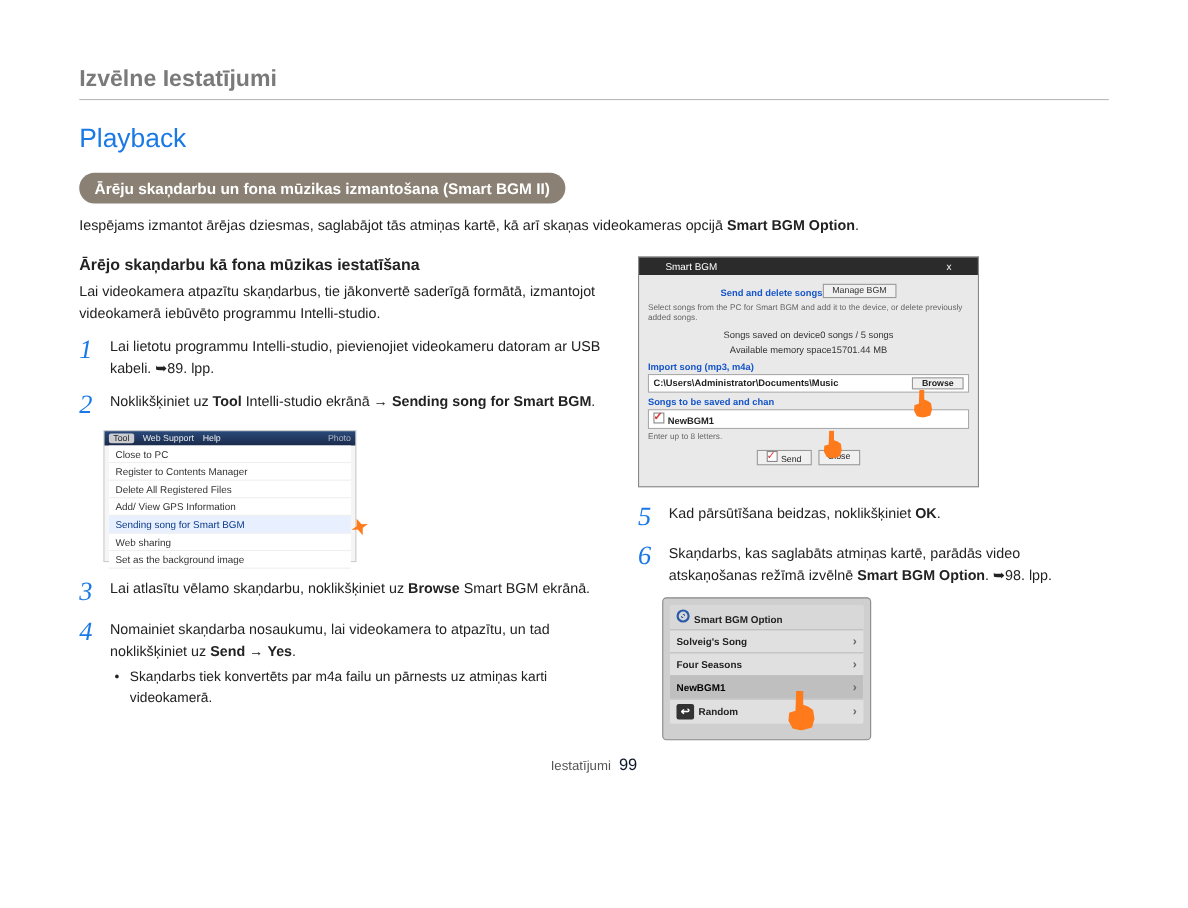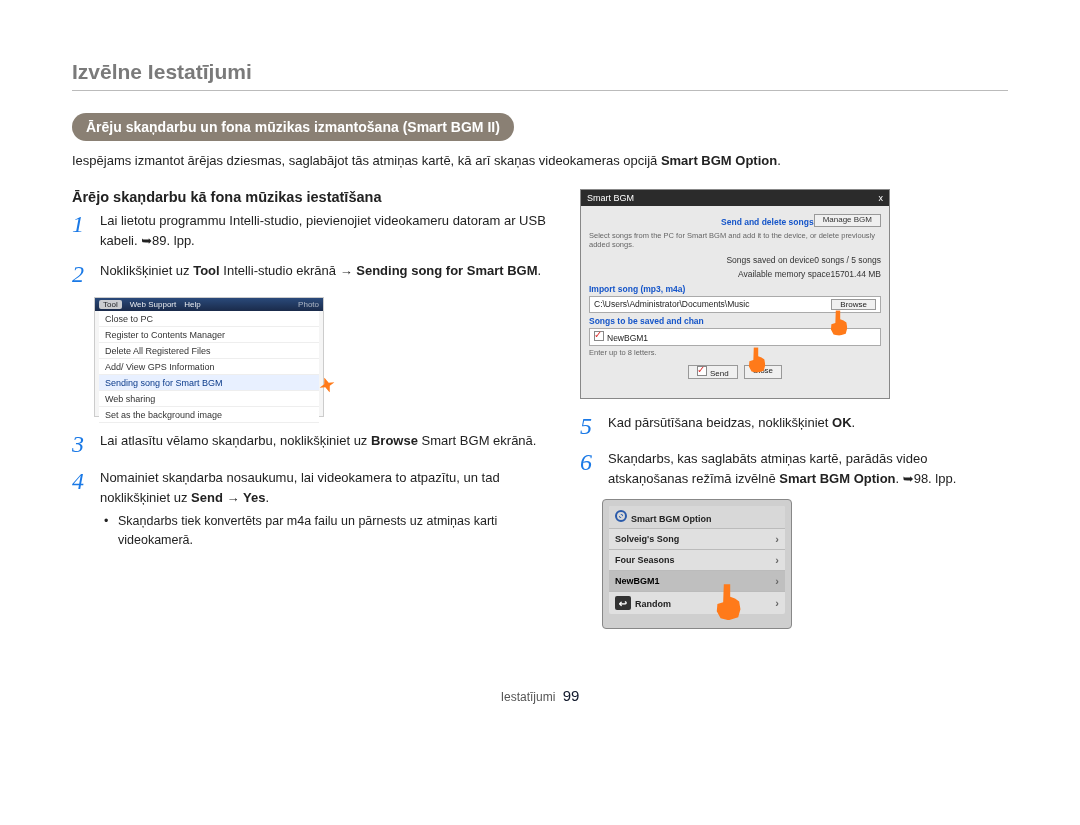--- a/index.html
+++ b/index.html
@@ -25,25 +25,25 @@
   .figure { border: 1px solid #ccc; background: #f5f5f5; margin: 8px 0 14px 22px; font-size: 9px; position: relative; }
   .fig1 { width: 230px; height: 120px; }
   .fig1-title { background: linear-gradient(#2a4a7a,#1a2a4a); color: #fff; padding: 2px 4px; font-size: 8px; display: flex; gap: 8px; }
   .fig1-title span { opacity: .9; }
   .fig1-title span:first-child { background: #ddd; color: #222; padding: 0 4px; border-radius: 2px; }
   .fig1-menu { background: #fff; margin: 0 4px; }
   .fig1-menu div { padding: 2.5px 6px; border-bottom: 1px solid #eee; color: #333; }
   .fig1-menu .hl { background: #e8f0ff; color: #0a3a8a; position: relative; }
   .fig1-menu .hl::after { content: ""; position: absolute; right: 6px; top: 0; width: 16px; height: 16px; background: #ff7a1a; clip-path: polygon(50% 0,65% 40%,100% 50%,65% 60%,50% 100%,35% 60%,0 50%,35% 40%); transform: translate(22px,2px) rotate(-20deg); }
   .fig-smartbgm { width: 310px; height: 210px; background: #e9e9e9; border: 1px solid #888; margin-bottom: 14px; position: relative; font-size: 8.5px; }
-  .sbg-title { background: #2b2b2b; color: #fff; padding: 3px 6px; font-size: 9px; display: flex; justify-content: space-between; }
+  .sbg-title { background: #2b2b2b; color: #fff; padding: 3px 24px; font-size: 9px; display: flex; justify-content: space-between; }
   .sbg-inner { padding: 6px 8px; }
   .sbg-blue { color: #1555c9; font-weight: bold; margin-top: 3px; }
-  .sbg-row { display: flex; justify-content: flex-end; padding: 2px 0; color: #333; }
-  .sbg-box { background: #fff; border: 1px solid #aaa; padding: 2px 4px; margin-top: 2px; display: flex; justify-content: space-between; }
+  .sbg-row { display: flex; justify-content: center; padding: 2px 0; color: #333; }
+  .sbg-box { background: #fff; border: 1px solid #aaa; padding: 2px 4px; margin-top: 2px; display: flex; justify-content: space-between; font-weight: bold; }
   .sbg-btn { display: inline-block; border: 1px solid #999; background: #f0f0f0; padding: 0 8px; font-size: 8px; }
   .sbg-btnrow { display: flex; justify-content: center; gap: 6px; margin-top: 8px; }
   .sbg-check { width: 10px; height: 10px; border: 1px solid #888; display: inline-block; margin-right: 3px; background: #fff; position: relative; }
   .sbg-check::after { content: "✓"; color: #d33; position: absolute; top: -3px; left: -1px; font-size: 10px; }
   .hand { position: absolute; width: 26px; height: 30px; background: #ff7a1a; clip-path: polygon(40% 0,60% 0,60% 35%,75% 40%,88% 48%,92% 70%,85% 92%,55% 100%,30% 95%,18% 75%,20% 55%,38% 50%); }
   .sbg-hand1 { right: 38px; top: 118px; transform: scale(.85); }
   .sbg-hand2 { right: 120px; top: 155px; transform: scale(.85); }
   .fig-option { width: 190px; height: 130px; background: #cfcfcf; border: 1px solid #888; border-radius: 4px; margin-left: 22px; position: relative; font-size: 9px; }
   .fo-inner { background: #e0e0e0; margin: 6px; border-radius: 2px; overflow: hidden; }
   .fo-row { display: flex; justify-content: space-between; align-items: center; padding: 4px 6px; border-top: 1px solid #bbb; font-weight: bold; color: #222; }
@@ -56,31 +56,33 @@
   .fo-hand { position:absolute; left: 108px; top: 84px; width: 32px; height: 36px; background:#ff7a1a; clip-path: polygon(40% 0,60% 0,60% 35%,75% 40%,88% 48%,92% 70%,85% 92%,55% 100%,30% 95%,18% 75%,20% 55%,38% 50%); }
   .footer { position: absolute; bottom: 14px; left: 0; right: 0; text-align: center; font-size: 12px; color: #555; }
   .footer .pg { color: #0f172a; font-size: 15px; margin-left: 4px; }
 </style>
 </head>
 <body>
 
 <div class="page">
   <div class="breadcrumb">Izvēlne Iestatījumi</div>
   <hr class="breadline">
+  <div class="section-title">Playback</div>
 
   <div class="pill">Ārēju skaņdarbu un fona mūzikas izmantošana (Smart BGM II)</div>
 
   <p class="intro">
     <span>Iespējams izmantot ārējas dziesmas, saglabājot tās atmiņas kartē, kā arī skaņas videokameras opcijā </span><b>Smart BGM Option</b><span>.</span>
   </p>
 
   <div class="columns">
 
     <div class="col col-left">
       <div class="subhead">Ārējo skaņdarbu kā fona mūzikas iestatīšana</div>
+      <p class="para">Lai videokamera atpazītu skaņdarbus, tie jākonvertē saderīgā formātā, izmantojot videokamerā iebūvēto programmu Intelli-studio.</p>
 
       <div class="step">
         <div class="step-num">1</div>
         <div class="step-body">Lai lietotu programmu Intelli-studio, pievienojiet videokameru datoram ar USB kabeli. ➥89. lpp.</div>
       </div>
 
       <div class="step">
         <div class="step-num">2</div>
         <div class="step-body">
           <span>Noklikšķiniet uz </span><b>Tool</b><span> Intelli-studio ekrānā → </span><b>Sending song for Smart BGM</b><span>.</span>

